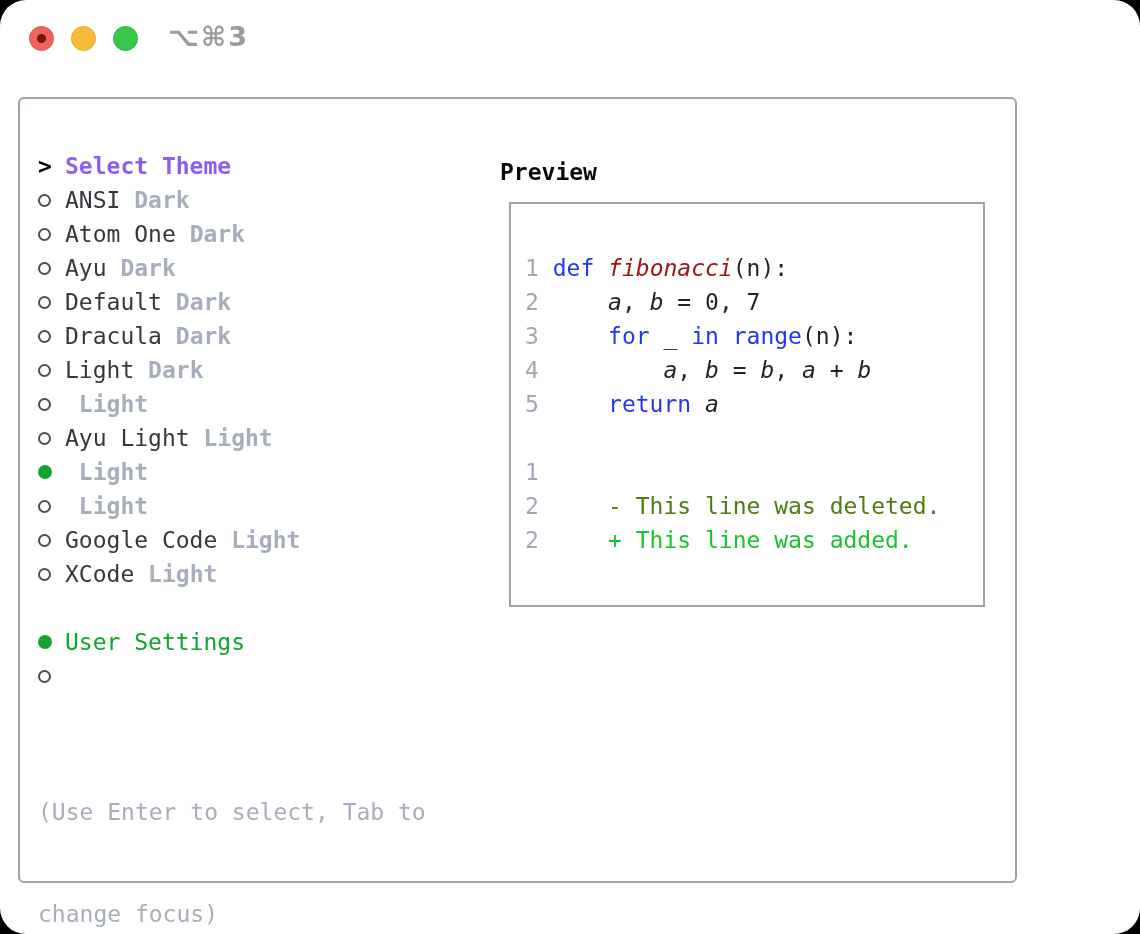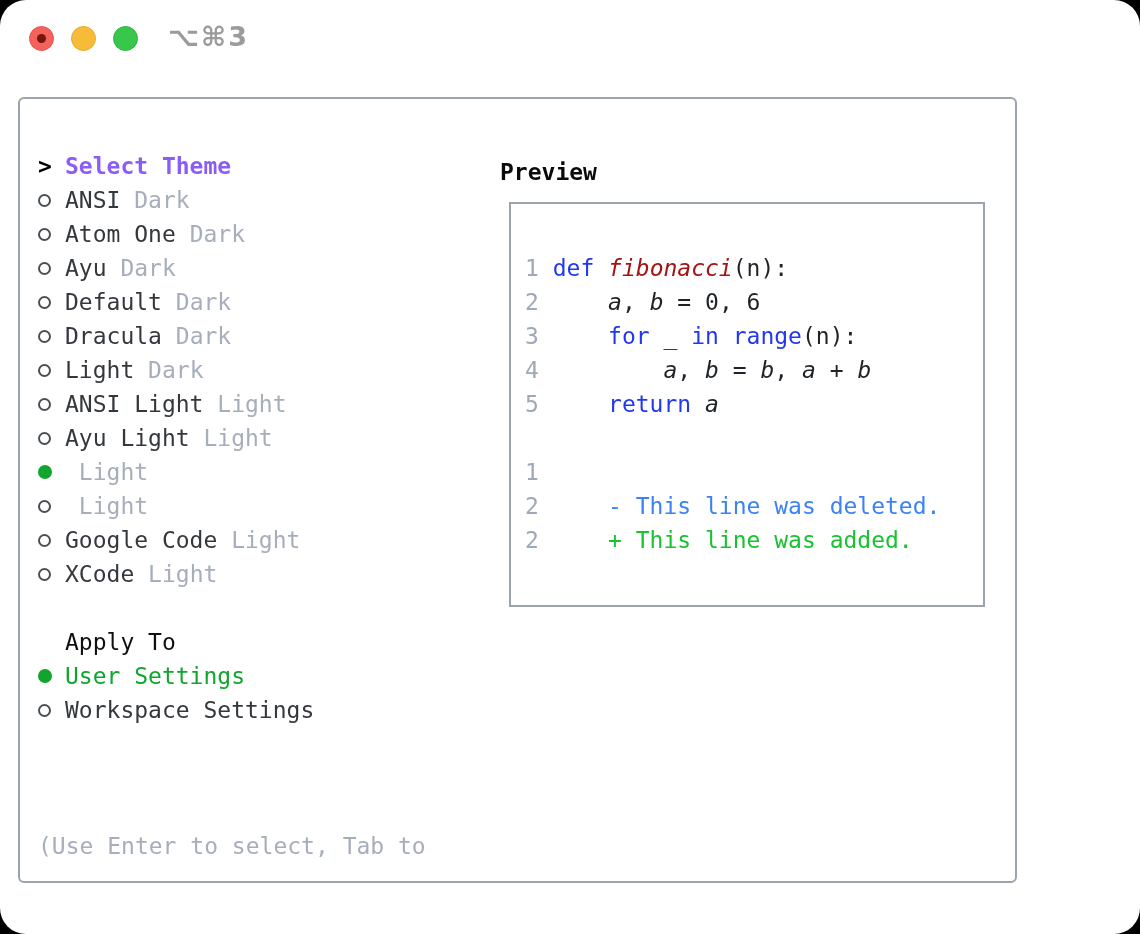--- a/index.html
+++ b/index.html
@@ -39,41 +39,41 @@
   .circle{
     width:13px;height:13px;border:2px solid #4a4f55;border-radius:50%;
     box-sizing:border-box;background:transparent;
   }
   .circle.filled{width:14px;height:14px;border:none;background:#11a52e;}
   .prompt{color:#000;font-weight:bold;}
   .hdr{font-weight:bold;color:#8b5cf6;}
   .hdr2{color:#0f0f0f;}
   .theme-name{color:#34383d;}
   .theme-name.selected{color:#11a52e;}
-  .tag{color:#a6aebb;}
+  .tag{color:#a6aebb;font-weight:bold;}
   .apply-block{margin-top:34px;}
   .help{margin-top:34px;color:#a6aebb;white-space:pre;}
   
   .preview-title{
     position:absolute;left:480px;top:50px;height:34px;line-height:34px;
     font-weight:bold;color:#0a0a0a;margin-top:6px;
   }
   .preview-box{
     position:absolute;left:489px;top:103px;width:476px;height:405px;
     box-sizing:border-box;border:2px solid #9ba3ae;background:#fff;
     padding:47px 0 0 14px;overflow:hidden;
   }
   .cl{display:flex;height:34px;white-space:pre;}
   .ln{color:#9fa8b6;width:2ch;flex:none;}
   .tok-kw{color:#2138f0;}
   .tok-fn{color:#a31515;font-style:italic;}
   .tok-pl{color:#1f2328;}
   .tok-var{color:#1f2328;font-style:italic;}
   .tok-ctx{color:#87898c;}
-  .tok-del{color:#3b82f6;text-align:center;}
+  .tok-del{color:#4d7c0f;text-align:center;}
   .tok-add{color:#17c32e;}
 </style>
 </head>
 <body>
 
 <div class="window">
 
   <div class="titlebar">
     <div class="traffic-lights">
       <div class="light red">
@@ -93,51 +93,47 @@
         <span class="hdr">Select Theme</span>
       </div>
 
       <div id="theme-list">
           <div class="row"><span class="bullet"><span class="circle"></span></span><span class="theme-name">ANSI</span><span class="tag"> Dark</span></div>
           <div class="row"><span class="bullet"><span class="circle"></span></span><span class="theme-name">Atom One</span><span class="tag"> Dark</span></div>
           <div class="row"><span class="bullet"><span class="circle"></span></span><span class="theme-name">Ayu</span><span class="tag"> Dark</span></div>
           <div class="row"><span class="bullet"><span class="circle"></span></span><span class="theme-name">Default</span><span class="tag"> Dark</span></div>
           <div class="row"><span class="bullet"><span class="circle"></span></span><span class="theme-name">Dracula</span><span class="tag"> Dark</span></div>
           <div class="row"><span class="bullet"><span class="circle"></span></span><span class="theme-name">Light</span><span class="tag"> Dark</span></div>
-          <div class="row"><span class="bullet"><span class="circle"></span></span><span class="theme-name">ANSI Light</span><span class="tag"> Light</span></div>
+          <div class="row"><span class="bullet"><span class="circle"></span></span><span class="tag"> Light</span></div>
           <div class="row"><span class="bullet"><span class="circle"></span></span><span class="theme-name">Ayu Light</span><span class="tag"> Light</span></div>
           <div class="row"><span class="bullet"><span class="circle filled"></span></span><span class="tag"> Light</span></div>
           <div class="row"><span class="bullet"><span class="circle"></span></span><span class="tag"> Light</span></div>
           <div class="row"><span class="bullet"><span class="circle"></span></span><span class="theme-name">Google Code</span><span class="tag"> Light</span></div>
           <div class="row"><span class="bullet"><span class="circle"></span></span><span class="theme-name">XCode</span><span class="tag"> Light</span></div>
         </div>
 
       <div class="apply-block">
-        <div class="row">
-          <span class="bullet"></span>
-          <span class="hdr2">Apply To</span>
-        </div>
         <div id="apply-list">
             <div class="row"><span class="bullet"><span class="circle filled"></span></span><span class="theme-name selected">User Settings</span></div>
-            <div class="row"><span class="bullet"><span class="circle"></span></span><span class="theme-name">Workspace Settings</span></div>
+            <div class="row"><span class="bullet"><span class="circle"></span></span></div>
           </div>
       </div>
 
       <div class="help">
         <div>(Use Enter to select, Tab to</div>
         <div>change focus)</div>
       </div>
     </div>
 
     <div class="preview-title">Preview</div>
 
     <div class="preview-box">
       <div id="code-lines">
           <div class="cl"><span class="ln">1</span><span class="tok-kw">def</span><span class="tok-pl"> </span><span class="tok-fn">fibonacci</span><span class="tok-pl">(n):</span></div>
-          <div class="cl"><span class="ln">2</span><span class="tok-pl">    </span><span class="tok-var">a</span><span class="tok-pl">, </span><span class="tok-var">b</span><span class="tok-pl"> = 0, 6</span></div>
+          <div class="cl"><span class="ln">2</span><span class="tok-pl">    </span><span class="tok-var">a</span><span class="tok-pl">, </span><span class="tok-var">b</span><span class="tok-pl"> = 0, 7</span></div>
           <div class="cl"><span class="ln">3</span><span class="tok-pl">    </span><span class="tok-kw">for</span><span class="tok-pl"> _ </span><span class="tok-kw">in</span><span class="tok-pl"> </span><span class="tok-kw">range</span><span class="tok-pl">(n):</span></div>
           <div class="cl"><span class="ln">4</span><span class="tok-pl">        </span><span class="tok-var">a</span><span class="tok-pl">, </span><span class="tok-var">b</span><span class="tok-pl"> = </span><span class="tok-var">b</span><span class="tok-pl">, </span><span class="tok-var">a</span><span class="tok-pl"> + </span><span class="tok-var">b</span></div>
           <div class="cl"><span class="ln">5</span><span class="tok-pl">    </span><span class="tok-kw">return</span><span class="tok-pl"> </span><span class="tok-var">a</span></div>
           <div class="cl"><span class="ln"></span></div>
           <div class="cl"><span class="ln">1</span></div>
           <div class="cl"><span class="ln">2</span><span class="tok-del">    - This line was deleted.</span></div>
           <div class="cl"><span class="ln">2</span><span class="tok-add">    + This line was added.</span></div>
         </div>
     </div>
 

